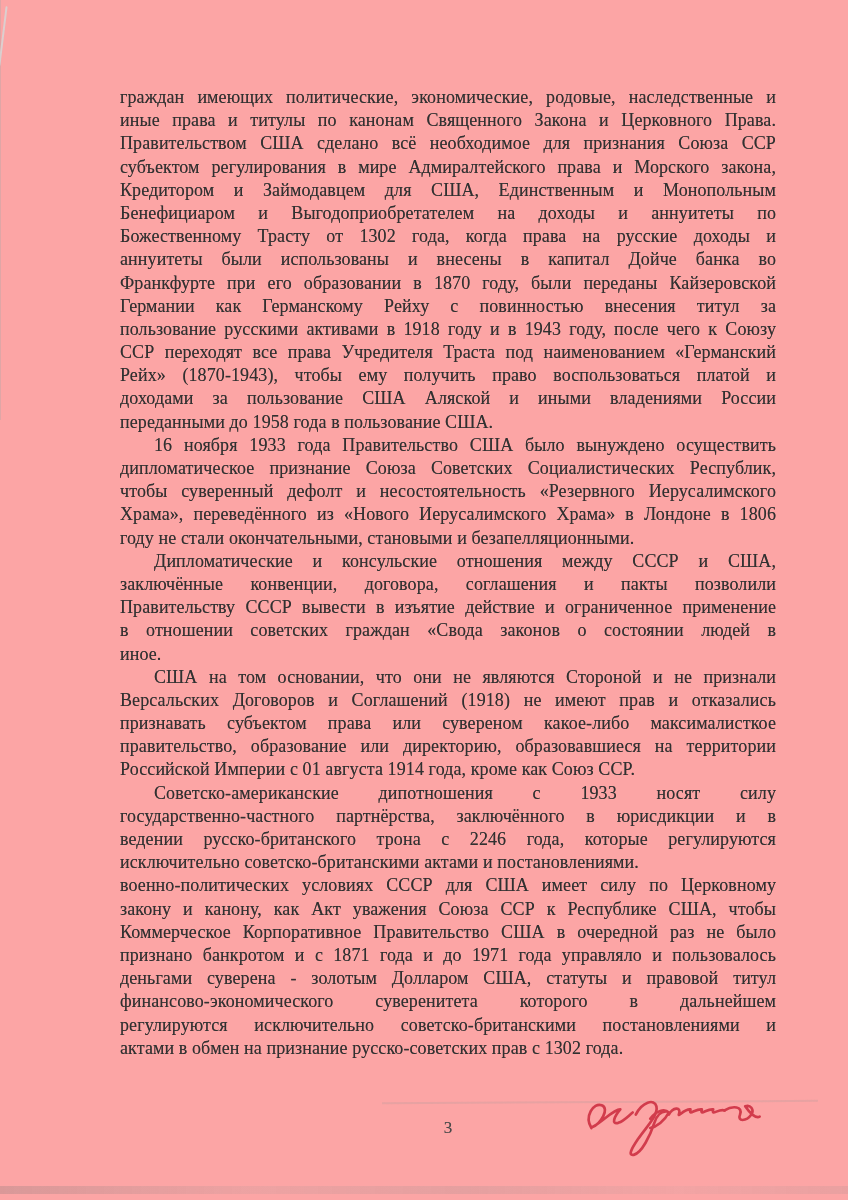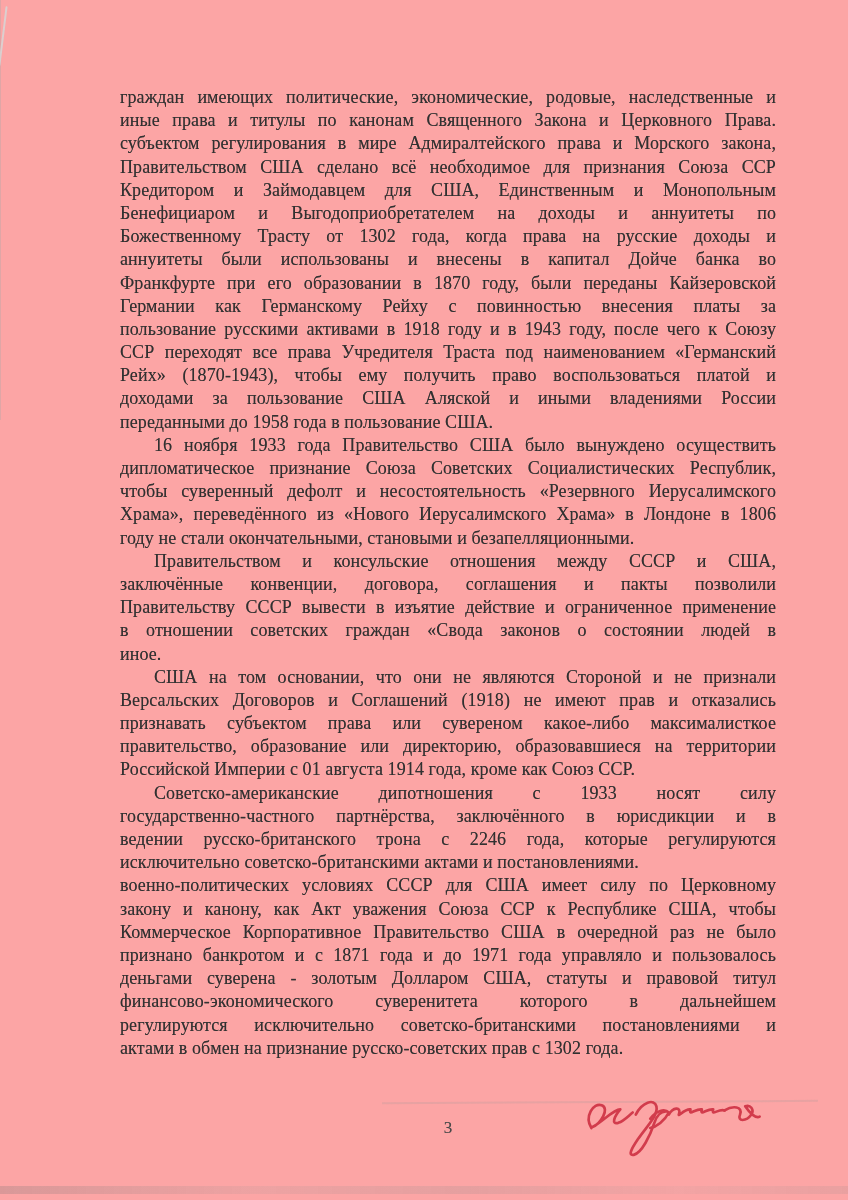--- a/index.html
+++ b/index.html
@@ -94,43 +94,43 @@
 
   <div class="artifact-left-edge"></div>
   <div class="artifact-corner-line"></div>
   <div class="artifact-streak"></div>
   <div class="artifact-bottom-band"></div>
 
   <div class="text-block">
       <div class="paragraph">
         <div class="text-line">граждан имеющих политические, экономические, родовые, наследственные и</div>
         <div class="text-line">иные права и титулы по канонам Священного Закона и Церковного Права.</div>
+        <div class="text-line">Правительством США сделано всё необходимое для признания Союза ССР</div>
         <div class="text-line">субъектом регулирования в мире Адмиралтейского права и Морского закона,</div>
-        <div class="text-line">Правительством США сделано всё необходимое для признания Союза ССР</div>
         <div class="text-line">Кредитором и Займодавцем для США, Единственным и Монопольным</div>
         <div class="text-line">Бенефициаром и Выгодоприобретателем на доходы и аннуитеты по</div>
         <div class="text-line">Божественному Трасту от 1302 года, когда права на русские доходы и</div>
         <div class="text-line">аннуитеты были использованы и внесены в капитал Дойче банка во</div>
         <div class="text-line">Франкфурте при его образовании в 1870 году, были переданы Кайзеровской</div>
-        <div class="text-line">Германии как Германскому Рейху с повинностью внесения платы за</div>
+        <div class="text-line">Германии как Германскому Рейху с повинностью внесения титул за</div>
         <div class="text-line">пользование русскими активами в 1918 году и в 1943 году, после чего к Союзу</div>
         <div class="text-line">ССР переходят все права Учредителя Траста под наименованием «Германский</div>
         <div class="text-line">Рейх» (1870-1943), чтобы ему получить право воспользоваться платой и</div>
         <div class="text-line">доходами за пользование США Аляской и иными владениями России</div>
         <div class="text-line line-end">переданными до 1958 года в пользование США.</div>
       </div>
       <div class="paragraph">
         <div class="text-line line-indent">16 ноября 1933 года Правительство США было вынуждено осуществить</div>
         <div class="text-line">дипломатическое признание Союза Советских Социалистических Республик,</div>
         <div class="text-line">чтобы суверенный дефолт и несостоятельность «Резервного Иерусалимского</div>
         <div class="text-line">Храма», переведённого из «Нового Иерусалимского Храма» в Лондоне в 1806</div>
         <div class="text-line line-end">году не стали окончательными, становыми и безапелляционными.</div>
       </div>
       <div class="paragraph">
-        <div class="text-line line-indent">Правительством и консульские отношения между СССР и США,</div>
+        <div class="text-line line-indent">Дипломатические и консульские отношения между СССР и США,</div>
         <div class="text-line">заключённые конвенции, договора, соглашения и пакты позволили</div>
         <div class="text-line">Правительству СССР вывести в изъятие действие и ограниченное применение</div>
         <div class="text-line">в отношении советских граждан «Свода законов о состоянии людей в</div>
         <div class="text-line line-end">иное.</div>
       </div>
       <div class="paragraph">
         <div class="text-line line-indent">США на том основании, что они не являются Стороной и не признали</div>
         <div class="text-line">Версальских Договоров и Соглашений (1918) не имеют прав и отказались</div>
         <div class="text-line">признавать субъектом права или сувереном какое-либо максималисткое</div>
         <div class="text-line">правительство, образование или директорию, образовавшиеся на территории</div>

